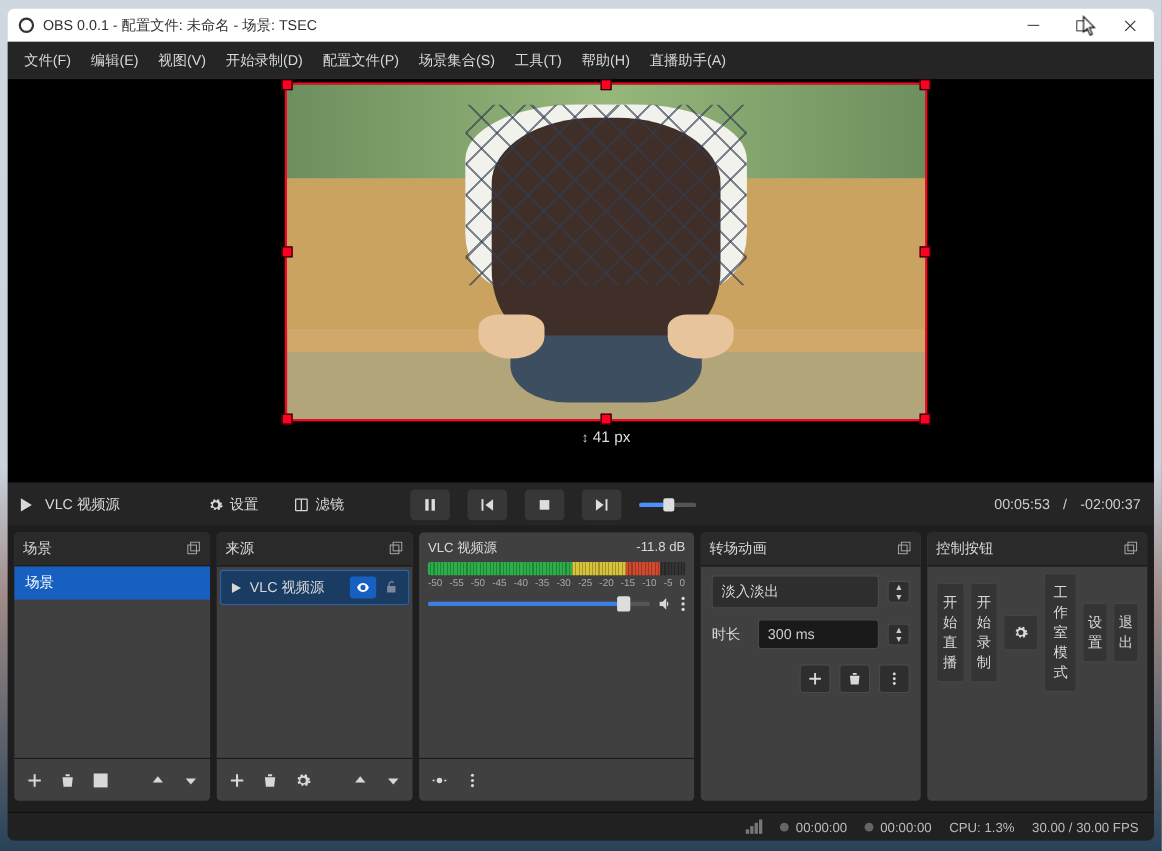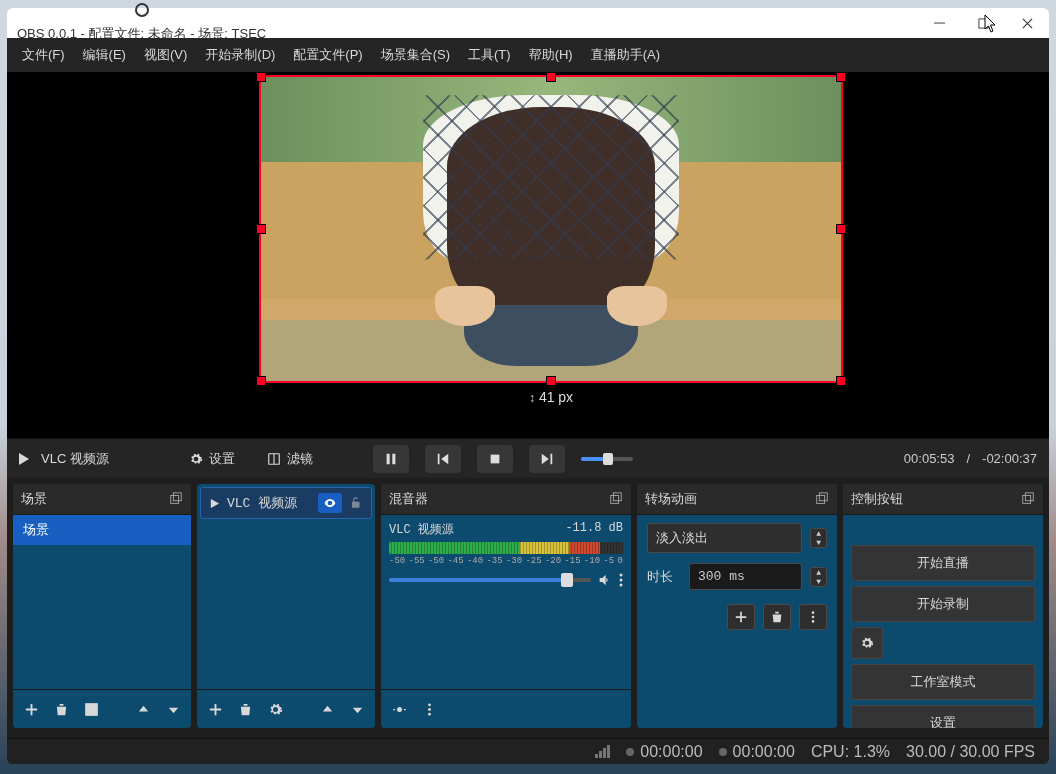--- a/index.html
+++ b/index.html
@@ -1,21 +1,21 @@
 <!DOCTYPE html>
 <html><head>
 <meta charset="utf-8">
 <style>
   * { box-sizing: border-box; margin: 0; padding: 0; }
   html, body { width: 1056px; height: 774px; font-family: "Segoe UI", "Microsoft YaHei", sans-serif; font-size: 13px; overflow: hidden; }
   body { background: linear-gradient(180deg, #cfd8e0 0%, #c9d1dc 55%, #a08b88 70%, #284258 100%); display: flex; flex-direction: column; }
 
   
   .titlebar { height: 30px; background: #fff; display: flex; align-items: center; padding-left: 10px; justify-content: space-between; color: #333; margin: 8px 7px 0 7px; border-radius: 6px 6px 0 0; }
-  .titlebar-left { display: flex; align-items: center; gap: 8px; flex-direction: column; }
+  .titlebar-left { display: flex; align-items: center; gap: 8px; }
   .titlebar-icon { width: 14px; height: 14px; border-radius: 50%; border: 2px solid #333; }
   .titlebar-btns { display: flex; }
   .titlebar-btn { width: 44px; height: 30px; display: flex; align-items: center; justify-content: center; color: #333; }
   .titlebar-btn svg { width: 11px; height: 11px; }
 
   
   .window { margin: 0 7px 10px 7px; flex: 1; background: #1e1e1e; display: flex; flex-direction: column; color: #d8d8d8; border-radius: 0 0 6px 6px; overflow: hidden; }
 
   
   .menubar { background: #252525; display: flex; gap: 0; padding: 4px 6px; }
@@ -49,26 +49,26 @@
   .src-toolbar .spacer { flex:1; }
   .time { font-size:13px; color:#ccc; }
   .transport-btn { width:36px; height:28px; background:#373737; border-radius:4px; display:flex; align-items:center; justify-content:center; }
   .transport-btn svg { width:14px; height:14px; fill:#ddd; }
   .vol-slider { width:52px; height:4px; background:#555; border-radius:2px; position:relative;}
   .vol-slider::before { content:""; position:absolute; left:0; top:0; bottom:0; width:45%; background:#4a90ff; border-radius:2px;}
   .vol-slider::after { content:""; position:absolute; left:42%; top:-4px; width:10px; height:12px; background:#ddd; border-radius:2px;}
 
   
   .panels { display:flex; padding: 6px 6px 10px 6px; gap:6px; background:#1e1e1e; height: 260px; }
-  .panel { background:#0c4a6e; border-radius:4px; display:flex; flex-direction:column; overflow:hidden;font-family:Liberation Mono, monospace; }
+  .panel { background:#404040; border-radius:4px; display:flex; flex-direction:column; overflow:hidden; }
   .panel.scenes { width: 178px; }
   .panel.sources { width: 178px; }
   .panel.mixer { width: 250px; }
   .panel.trans { width: 200px; }
-  .panel.controls { flex:1;gap:24px; }
+  .panel.controls { flex:1; }
   .panel-header { display:flex; align-items:center; justify-content:space-between; padding:6px 8px; border-bottom:1px solid #191919; background:#2a2a2a; font-weight:500; }
   .panel-header .pop { width:14px; height:14px; opacity:.8;}
   .panel-body { flex:1; position:relative; }
   .panel-footer { display:flex; padding:6px 4px; border-top:1px solid #191919; gap:2px; align-items:center;}
   .icon-btn { width:28px; height:26px; display:flex; align-items:center; justify-content:center; border-radius:3px; }
   .icon-btn svg { width:15px; height:15px; fill:#d8d8d8; }
 
   .list-item { padding:6px 10px; display:flex; align-items:center; gap:7px; }
   .list-item.active { background:#1760c2; color:#fff; }
 
@@ -92,28 +92,28 @@
   .select-row{ display:flex; gap:8px; align-items:center;}
   .select-box{ flex:1; background:#2e2e2e; border:1px solid #4a4a4a; border-radius:3px; padding:5px 8px; display:flex; justify-content:space-between; align-items:center;}
   .updn{ display:flex; flex-direction:column; background:#2e2e2e; border:1px solid #4a4a4a; border-radius:3px;}
   .updn div{ font-size:8px; padding:0 5px; color:#ccc;}
   .trans-input{ flex:1; background:#1a1a1a; border:1px solid #4a4a4a; border-radius:3px; padding:5px 8px; color:#ccc;}
   .trans-btns{ display:flex; justify-content:flex-end; gap:8px; margin-top:4px;}
   .sq-btn{ width:28px; height:26px; background:#2e2e2e; border:1px solid #4a4a4a; border-radius:3px; display:flex; align-items:center; justify-content:center;}
   .sq-btn svg{width:14px;height:14px;fill:#d8d8d8;}
 
   
-  .controls-body{ padding:6px 8px; display:flex; flex-direction:column; gap:5px;}
+  .controls-body{ padding:6px 8px; display:flex; flex-direction:row; gap:5px;align-items:center;}
   .ctrl-btn{ background:#343434; border:1px solid #444; border-radius:3px; padding:8px 4px; text-align:center; font-size:13px;}
   .ctrl-row{ display:flex; gap:5px;}
   .ctrl-row .ctrl-btn{ flex:1;}
   .ctrl-row .gear-btn{ width:32px; flex:none; display:flex; align-items:center; justify-content:center;}
 
   
-  .statusbar { height:26px; background:#212121; display:flex; align-items:center; justify-content:flex-end; gap:16px; padding:0 14px; font-size:16px; border-top:1px solid #111;}
+  .statusbar { height:26px; background:#212121; display:flex; align-items:center; justify-content:flex-end; gap:16px; padding:0 14px; font-size:12px; border-top:1px solid #111;}
   .stat-item{ display:flex; align-items:center; gap:6px; color:#bbb;}
   .dot{ width:8px; height:8px; border-radius:50%; background:#666;}
   .net-ic{ display:flex; gap:1px; align-items:flex-end;}
   .net-ic div{ width:3px; background:#777;}
 
   
   .cursor{ position:fixed; left:984px; top:14px; width:14px; height:20px; pointer-events:none;}
 </style>
 </head>
 <body>
@@ -271,20 +271,27 @@
           </div>
         <div class="icon-btn">
             <svg viewBox="0 0 16 16">
               <path d="M8 12L3 6h10z"></path>
             </svg>
           </div>
       </div>
     </div>
 
     <div class="panel sources">
+      <div class="panel-header">
+        <span>来源</span>
+        <svg class="pop" viewBox="0 0 16 16" fill="none" stroke="#ccc">
+            <rect x="2" y="4" width="9" height="9"></rect>
+            <rect x="5" y="1" width="9" height="9"></rect>
+          </svg>
+      </div>
       <div class="panel-body">
         <div class="src-row">
           <svg width="11" height="11" viewBox="0 0 12 12">
               <path d="M2 1l9 5-9 5z" fill="#d8d8d8"></path>
             </svg>
           <span>VLC 视频源</span>
           <div class="eye-box">
               <svg width="14" height="14" viewBox="0 0 24 24" fill="#fff">
                 <path d="M12 5c5 0 9 5 9 7s-4 7-9 7-9-5-9-7 4-7 9-7zm0 3a4 4 0 100 8 4 4 0 000-8z"></path>
               </svg>
@@ -318,27 +325,20 @@
           </div>
         <div class="icon-btn">
             <svg viewBox="0 0 16 16">
               <path d="M8 12L3 6h10z"></path>
             </svg>
           </div>
       </div>
     </div>
 
     <div class="panel mixer">
-      <div class="panel-header">
-        <span>混音器</span>
-        <svg class="pop" viewBox="0 0 16 16" fill="none" stroke="#ccc">
-            <rect x="2" y="4" width="9" height="9"></rect>
-            <rect x="5" y="1" width="9" height="9"></rect>
-          </svg>
-      </div>
       <div class="panel-body">
         <div class="mixer-row">
           <div class="mixer-top">
             <span>VLC 视频源</span>
             <span>-11.8 dB</span>
           </div>
           <div class="meter"></div>
           <div class="scale">
             <span>-50</span>
               <span>-55</span>

